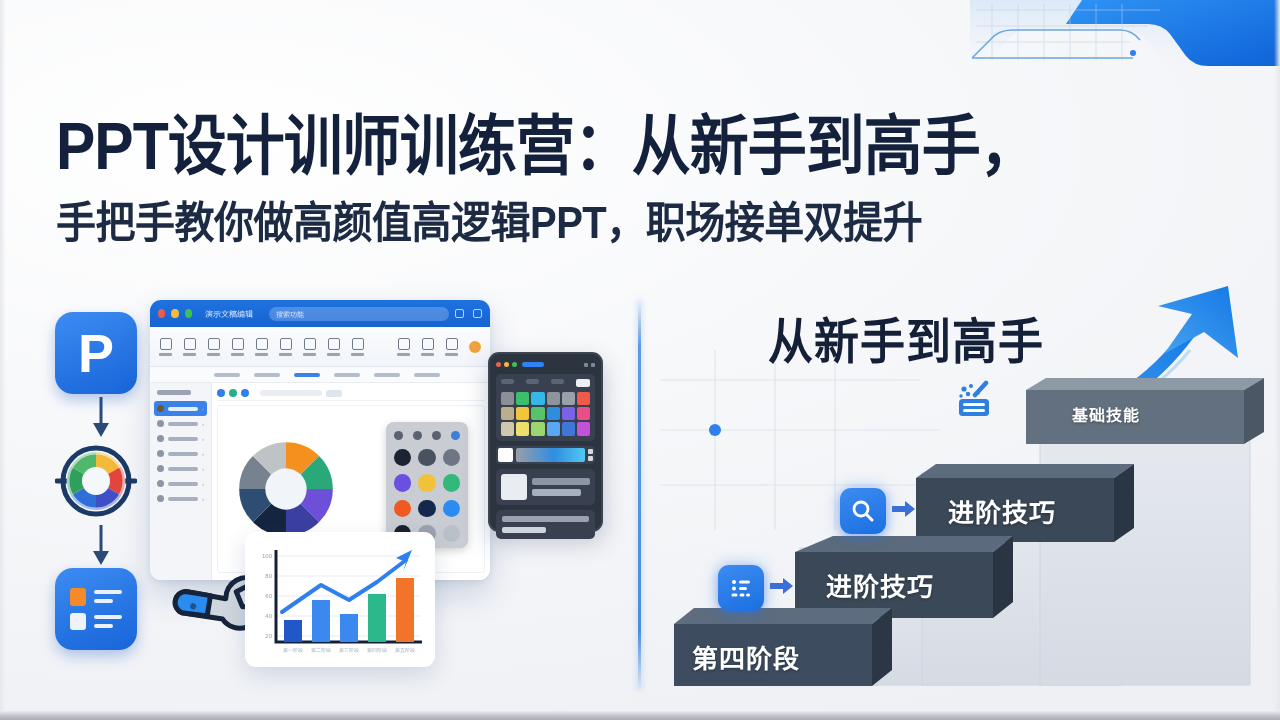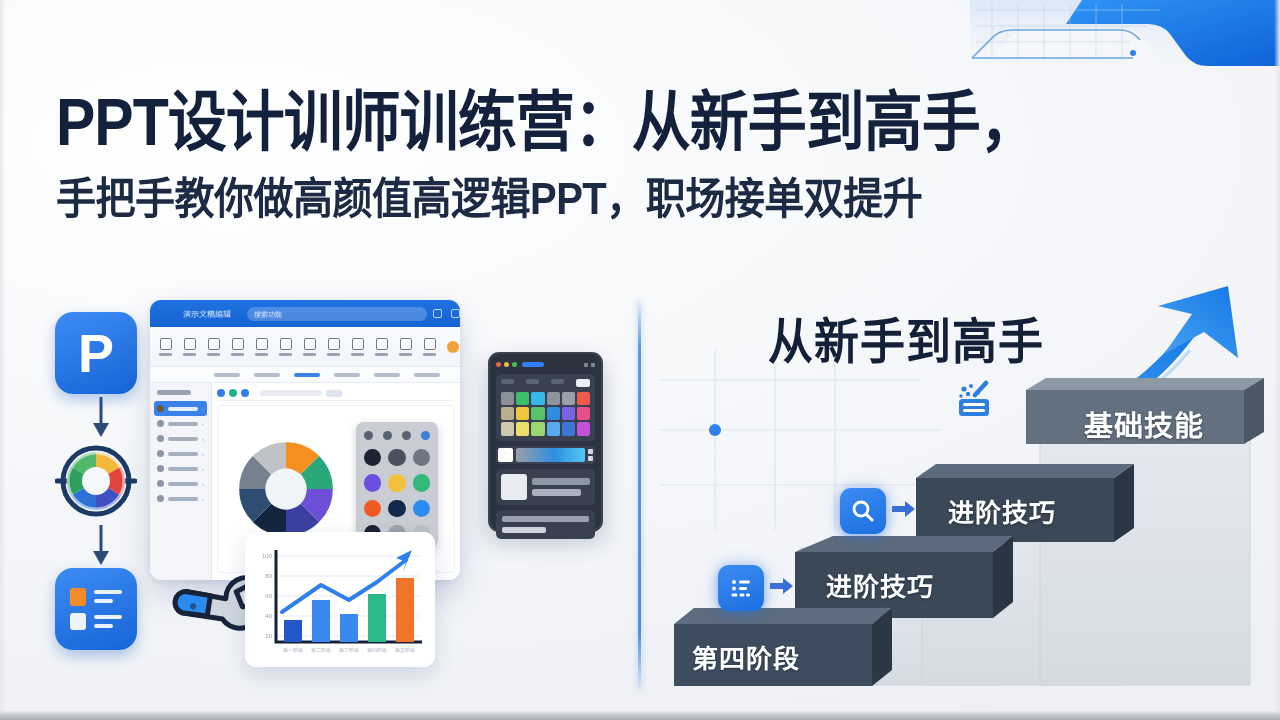--- a/index.html
+++ b/index.html
@@ -29,21 +29,21 @@
     position:absolute; right:0; top:0; bottom:0; width:6px;
     background:linear-gradient(270deg,#e6e8ec 0%,rgba(240,241,245,0) 100%);
   }
 
   
   .corner-deco { position:absolute; top:0; right:0; width:310px; height:96px; }
   .corner-deco svg { display:block; }
 
   
   .headline {
-    position:absolute; left:56px; top:88px; width:1180px;
+    position:absolute; left:56px; top:112px; width:1180px;
   }
   .title-main {
     font-size:59px; line-height:1.08; font-weight:bold;
     color:#13213d; letter-spacing:-1px;
     white-space:nowrap;
     text-shadow:0 1px 0 rgba(255,255,255,.65);
     transform:scaleY(1.12); transform-origin:left top;
   }
   .title-sub {
     margin-top:22px;
@@ -88,21 +88,21 @@
   .layout-grid { width:52px; height:42px; display:grid; grid-template-columns:16px 1fr; grid-template-rows:1fr 1fr; gap:7px 8px; }
   .lg-sq { border-radius:3px; }
   .lg-sq.orange { background:#f58a2a; }
   .lg-sq.white { background:#eef3fb; }
   .lg-lines { display:flex; flex-direction:column; justify-content:center; gap:5px; }
   .lg-line { height:4px; border-radius:2px; background:#eaf1fc; }
   .lg-line.short { width:68%; }
 
   
   .app-window {
-    position:absolute; left:150px; top:20px; width:310px; height:280px;
+    position:absolute; left:150px; top:20px; width:340px; height:280px;
     background:#fff; border-radius:11px; overflow:hidden;
     box-shadow:0 14px 32px rgba(40,70,130,.20), 0 2px 6px rgba(40,70,130,.10);
   }
   .aw-titlebar {
     height:27px; background:linear-gradient(180deg,#1e72e0 0%,#1763d2 100%);
     display:flex; align-items:center; padding:0 8px; gap:6px;
   }
   .tl { width:9px; height:9px; border-radius:50%; }
   .tl.r{background:#ee5b4d;} .tl.y{background:#f4bc3d;} .tl.g{background:#3ec153;}
   .aw-title { color:#d7e7fb; font-size:8px; margin-left:7px; white-space:nowrap; filter:blur(.5px); }
@@ -660,21 +660,21 @@
           <polygon points="34,344 232,344 252,328 54,328" fill="#5d6c7e"></polygon>
           <rect x="34" y="344" width="198" height="62" fill="#3e4c60"></rect>
           <polygon points="232,344 252,328 252,390 232,406" fill="#2c3745"></polygon>
         </g>
       </svg>
 
       
       <div class="step-label" style="left:52px; top:358px;">第四阶段</div>
       <div class="step-label" style="left:186px; top:286px;">进阶技巧</div>
       <div class="step-label" style="left:308px; top:212px;">进阶技巧</div>
-      <div class="step-label" style="left:444px; top:122px; font-size:29px;">基础技能</div>
+      <div class="step-label" style="left:432px; top:122px; font-size:16px;">基础技能</div>
 
       
       <div class="step-icon" style="left:78px; top:285px;">
         <svg width="28" height="28" viewBox="0 0 28 28">
           <rect x="2" y="2" width="24" height="24" rx="5" fill="none"></rect>
           <g fill="#ffffff">
             <circle cx="7" cy="8" r="2"></circle>
               <rect x="12" y="6.5" width="11" height="3" rx="1.5"></rect>
             <circle cx="7" cy="14.5" r="2"></circle>
               <rect x="12" y="13" width="8" height="3" rx="1.5"></rect>

